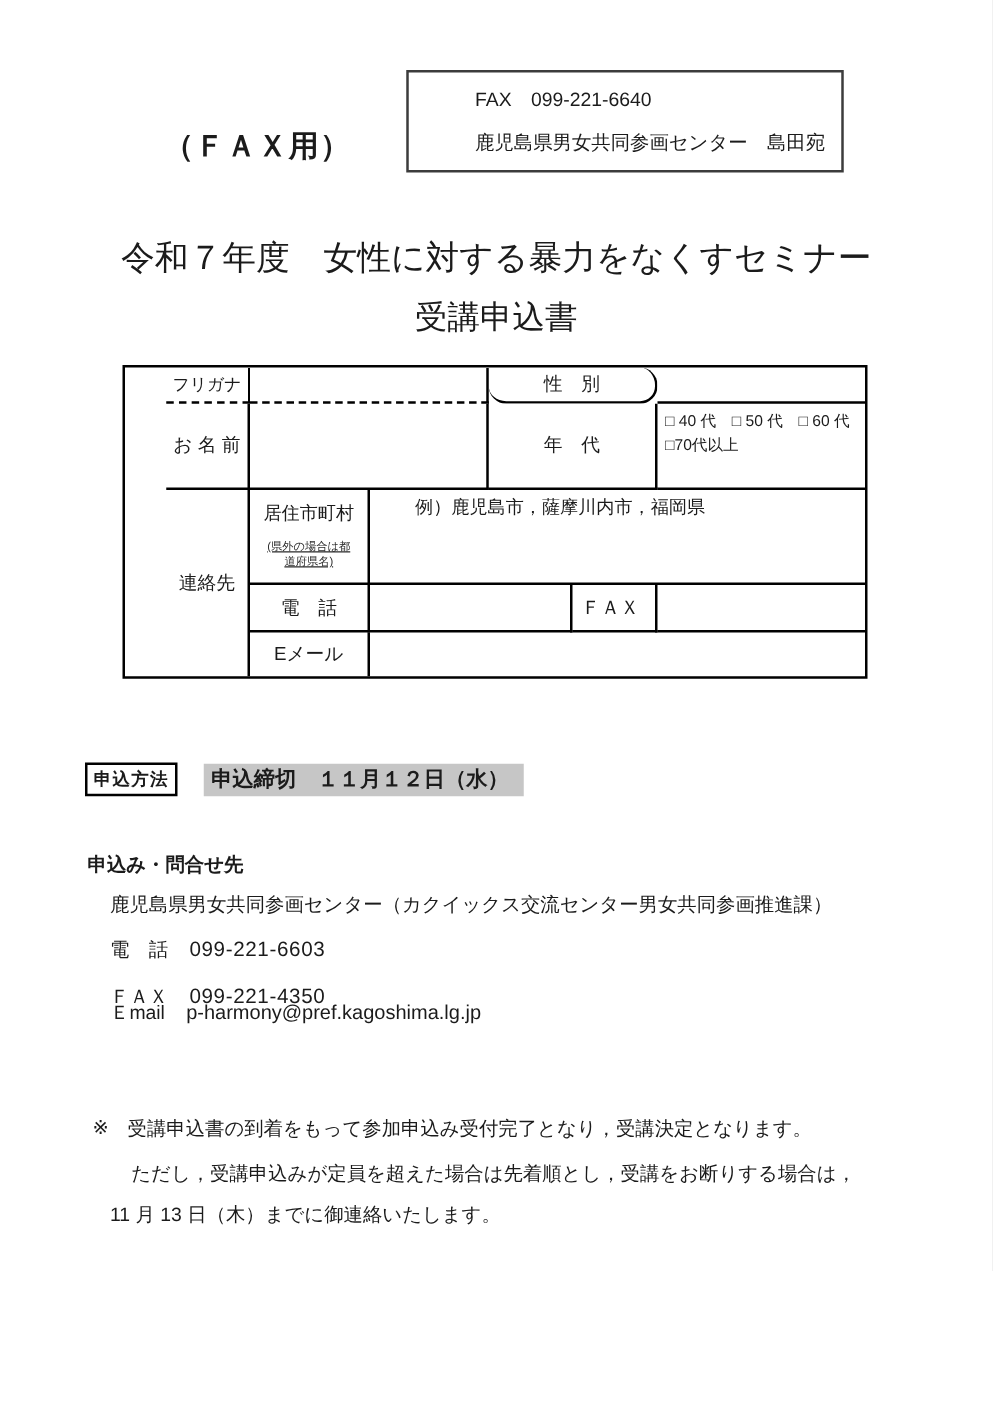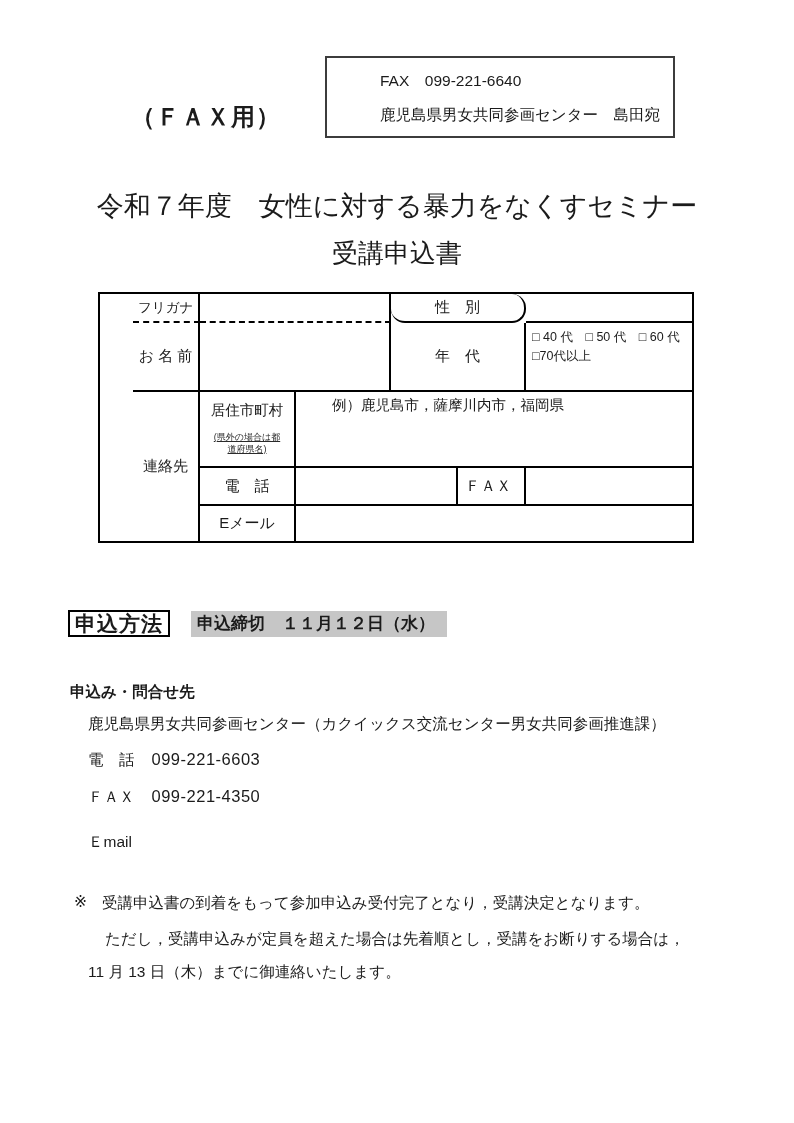--- a/index.html
+++ b/index.html
@@ -58,36 +58,36 @@
   .r4c4{grid-column:5;grid-row:4;padding-left:7px;font-size:15.5px;}
   .r4c5{grid-column:6;grid-row:4;}
   .r5c2{grid-column:2;grid-row:5;}
   .r5c3{grid-column:3/7;grid-row:5;}
   .residence-label{font-size:14.5px;}
   .residence-note{font-size:9px;line-height:1.35;text-align:center;margin-top:11px;color:#2a2a2a;width:71px;text-decoration:underline;}
   .age-line{white-space:nowrap;}
   
   .apply-row{position:absolute;left:68px;top:610px;display:flex;gap:21px;align-items:center;}
   .method-box{
-    border:2px solid #000;padding:0 5px;font-size:21px;font-weight:700;
+    border:2px solid #000;padding:0 5px;font-size:14px;font-weight:700;
     line-height:23px;letter-spacing:1px;
   }
   .deadline{
     background:#c6c6c6;padding:1px 12px 1px 6px;font-size:17px;font-weight:700;
     line-height:24px;white-space:nowrap;
   }
   
   .inq-heading{position:absolute;left:70px;top:682px;font-size:15.5px;font-weight:700;}
   .inq-org{position:absolute;left:88px;top:714px;font-size:15.5px;white-space:nowrap;}
   .inq-line{position:absolute;left:88px;display:flex;gap:17px;align-items:baseline;}
   .inq-line .lbl{font-size:15.5px;}
   .inq-line .val{font-size:16.5px;letter-spacing:0.5px;}
   .inq-tel{top:750px;}
   .inq-fax{top:787px;}
-  .inq-email{top:832px;}
+  .inq-email{top:800px;}
   .inq-email .val{font-size:16px;letter-spacing:0;}
   
   .note{position:absolute;font-size:15.5px;white-space:nowrap;}
   .note-1{left:74px;top:893px;display:flex;gap:15px;}
   .note-2{left:105px;top:929px;}
   .note-3{left:88px;top:962px;}
 </style>
 </head>
 <body>
 
@@ -144,20 +144,21 @@
   <div class="inq-line inq-tel">
     <span class="lbl">電　話</span>
     <span class="val">099-221-6603</span>
   </div>
   <div class="inq-line inq-fax">
     <span class="lbl">ＦＡＸ</span>
     <span class="val">099-221-4350</span>
   </div>
   <div class="inq-line inq-email">
     <span class="lbl">Ｅmail</span>
+    <span class="val">p-harmony@pref.kagoshima.lg.jp</span>
   </div>
 
   <div class="note note-1">
     <span>※</span>
     <span>受講申込書の到着をもって参加申込み受付完了となり，受講決定となります。</span>
   </div>
   <div class="note note-2">ただし，受講申込みが定員を超えた場合は先着順とし，受講をお断りする場合は，</div>
   <div class="note note-3">11 月 13 日（木）までに御連絡いたします。</div>
 
 </div>

